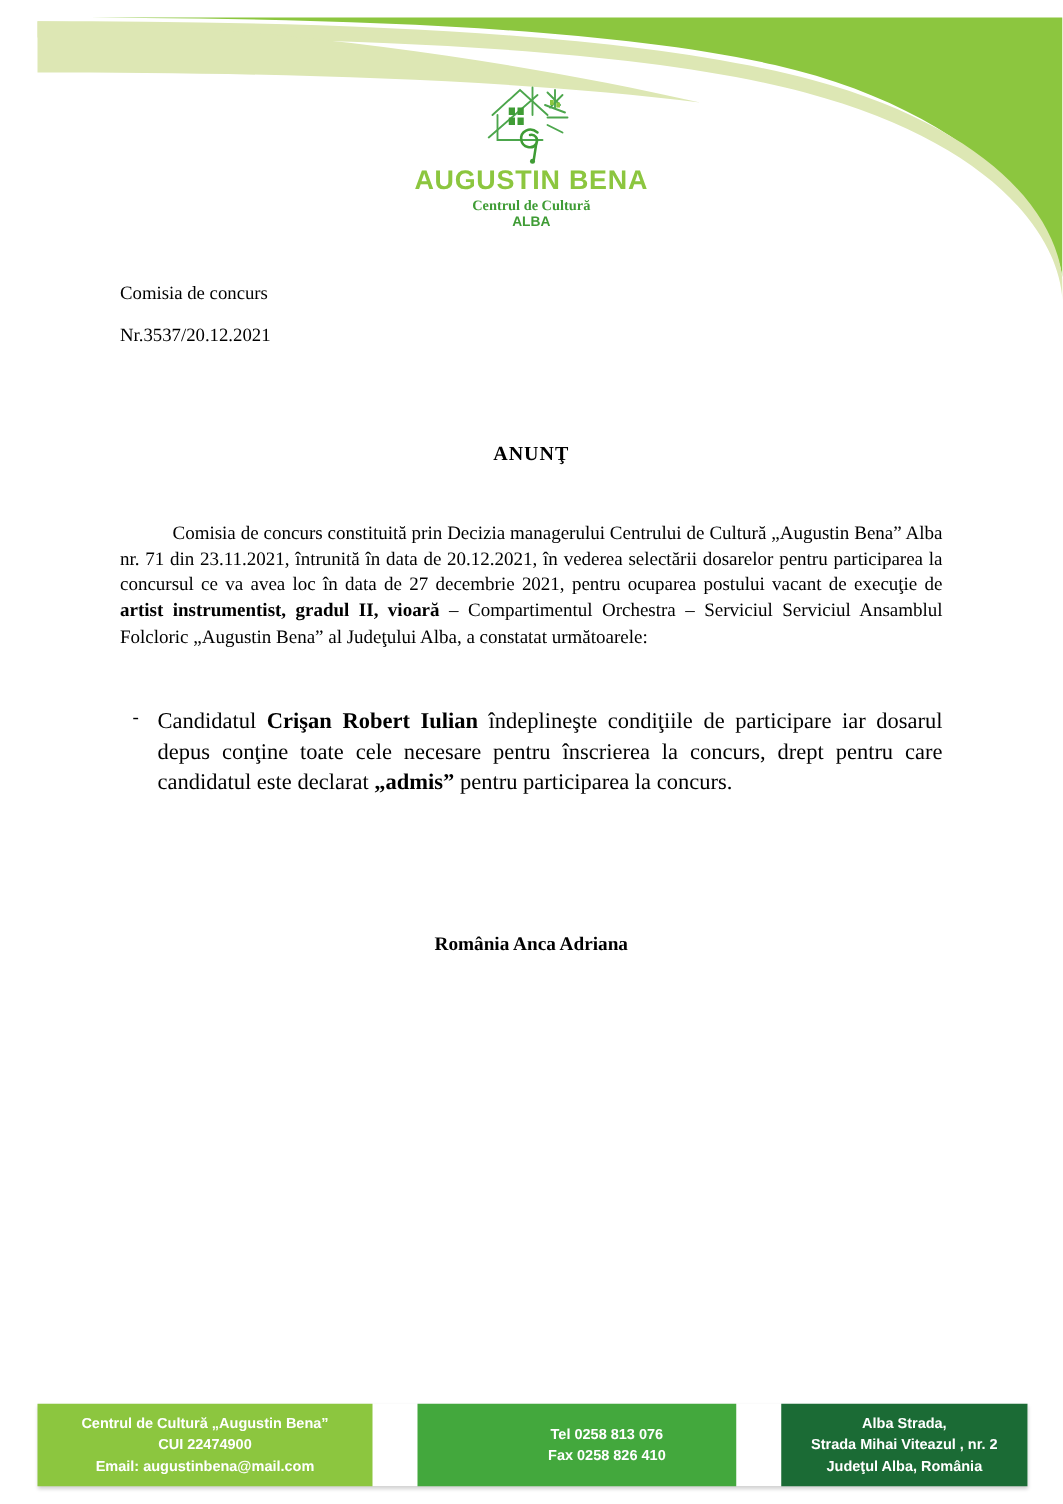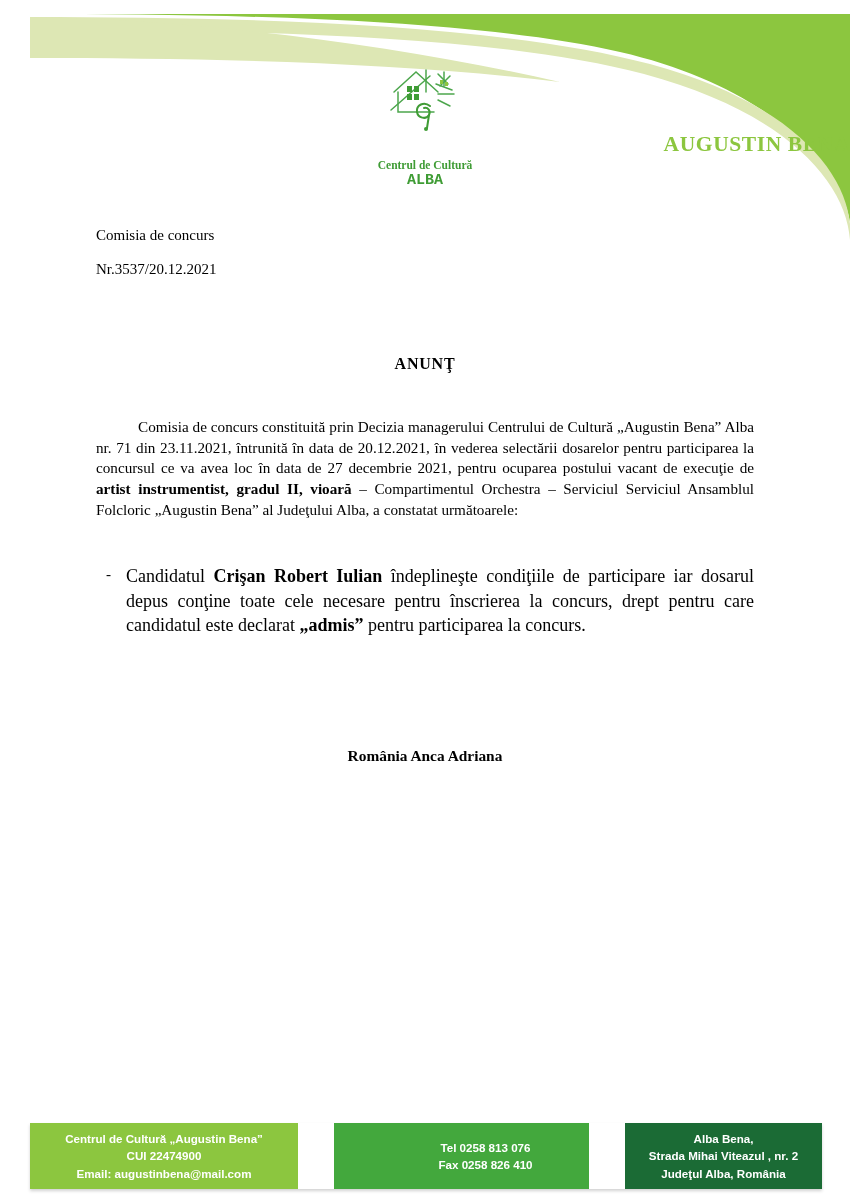--- a/index.html
+++ b/index.html
@@ -31,41 +31,40 @@
     width: 850px;
     text-align: center;
   }
   #logo-mark {
     width: 78px;
     height: 70px;
     display: block;
     margin: 0 auto 0 auto;
   }
   .logo-title {
-    font-family: Liberation Serif, serif;
+    font-family: Liberation Sans, sans-serif;
     font-weight: bold;
     font-size: 21.5px;
     letter-spacing: 0.6px;
     color: #8CC63F;
     line-height: 1.05;
     margin-top: 1px;
-    text-align: right;
   }
   .logo-sub1 {
     font-family: "Liberation Serif", serif;
     font-weight: bold;
     font-size: 11.5px;
     color: #3f9c35;
     line-height: 1.25;
     margin-top: 2px;
   }
   .logo-sub2 {
-    font-family: Liberation Mono, monospace;
-    font-weight: bold;
-    font-size: 15px;
+    font-family: Liberation Sans, sans-serif;
+    font-weight: bold;
+    font-size: 11px;
     color: #3f9c35;
     line-height: 1.25;
   }
 
   
   #doc-body {
     position: absolute;
     left: 96px;
     top: 228px;
     width: 658px;
@@ -230,18 +229,18 @@
     <div>CUI 22474900</div>
     <div>Email: augustinbena@mail.com</div>
   </div>
 
   <div class="footer-panel" id="footer-panel-phone">
     <div>Tel 0258 813 076</div>
     <div>Fax 0258 826 410</div>
   </div>
 
   <div class="footer-panel" id="footer-panel-addr">
-    <div>Alba Bena,</div>
+    <div>Alba Strada,</div>
     <div>Strada Mihai Viteazul , nr. 2</div>
     <div>Judeţul Alba, România</div>
   </div>
 
 </div>
 
 </body></html>

